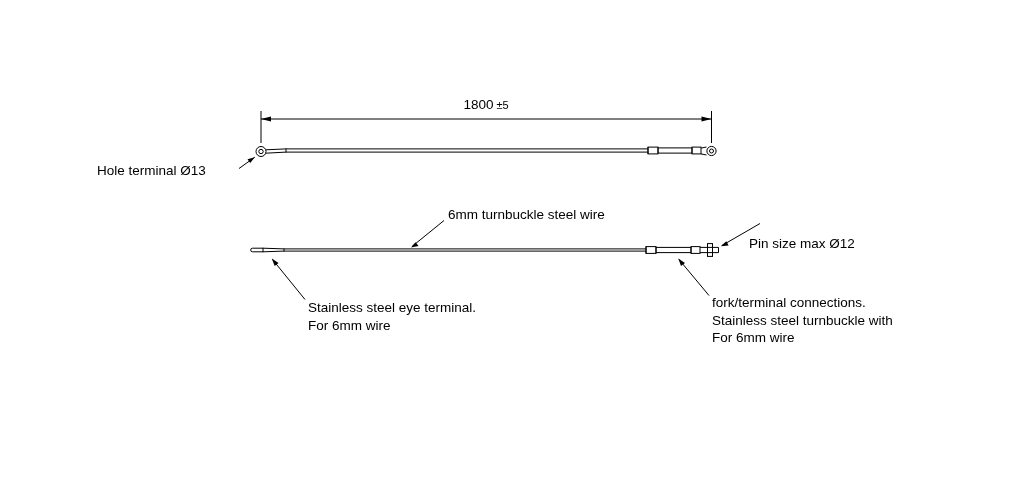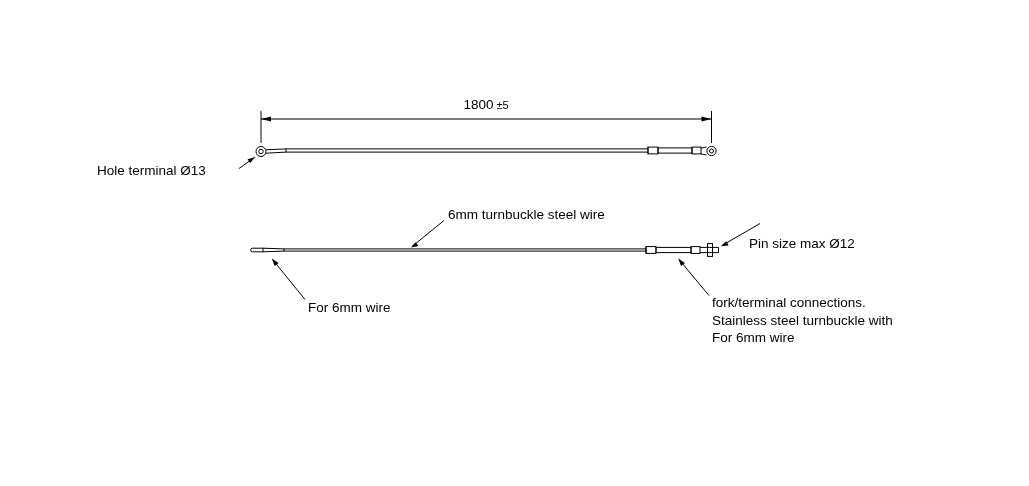--- a/index.html
+++ b/index.html
@@ -133,20 +133,21 @@
     <span>1800</span><span class="tol">±5</span>
   </div>
 
   <div class="label" style="left:97px; top:162px;">Hole terminal Ø13</div>
 
   <div class="label" style="left:448px; top:206px;">6mm turnbuckle steel wire</div>
 
   <div class="label" style="left:749px; top:211px;margin-top:24px;">Pin size max Ø12</div>
 
   <div class="label" style="left:308px; top:299px;">
+    <div>Stainless steel eye terminal.</div>
     <div>For 6mm wire</div>
   </div>
 
   <div class="label" style="left:712px; top:294px;">
     <div>fork/terminal connections.</div>
     <div>Stainless steel turnbuckle with</div>
     <div>For 6mm wire</div>
   </div>
 
 </div>

